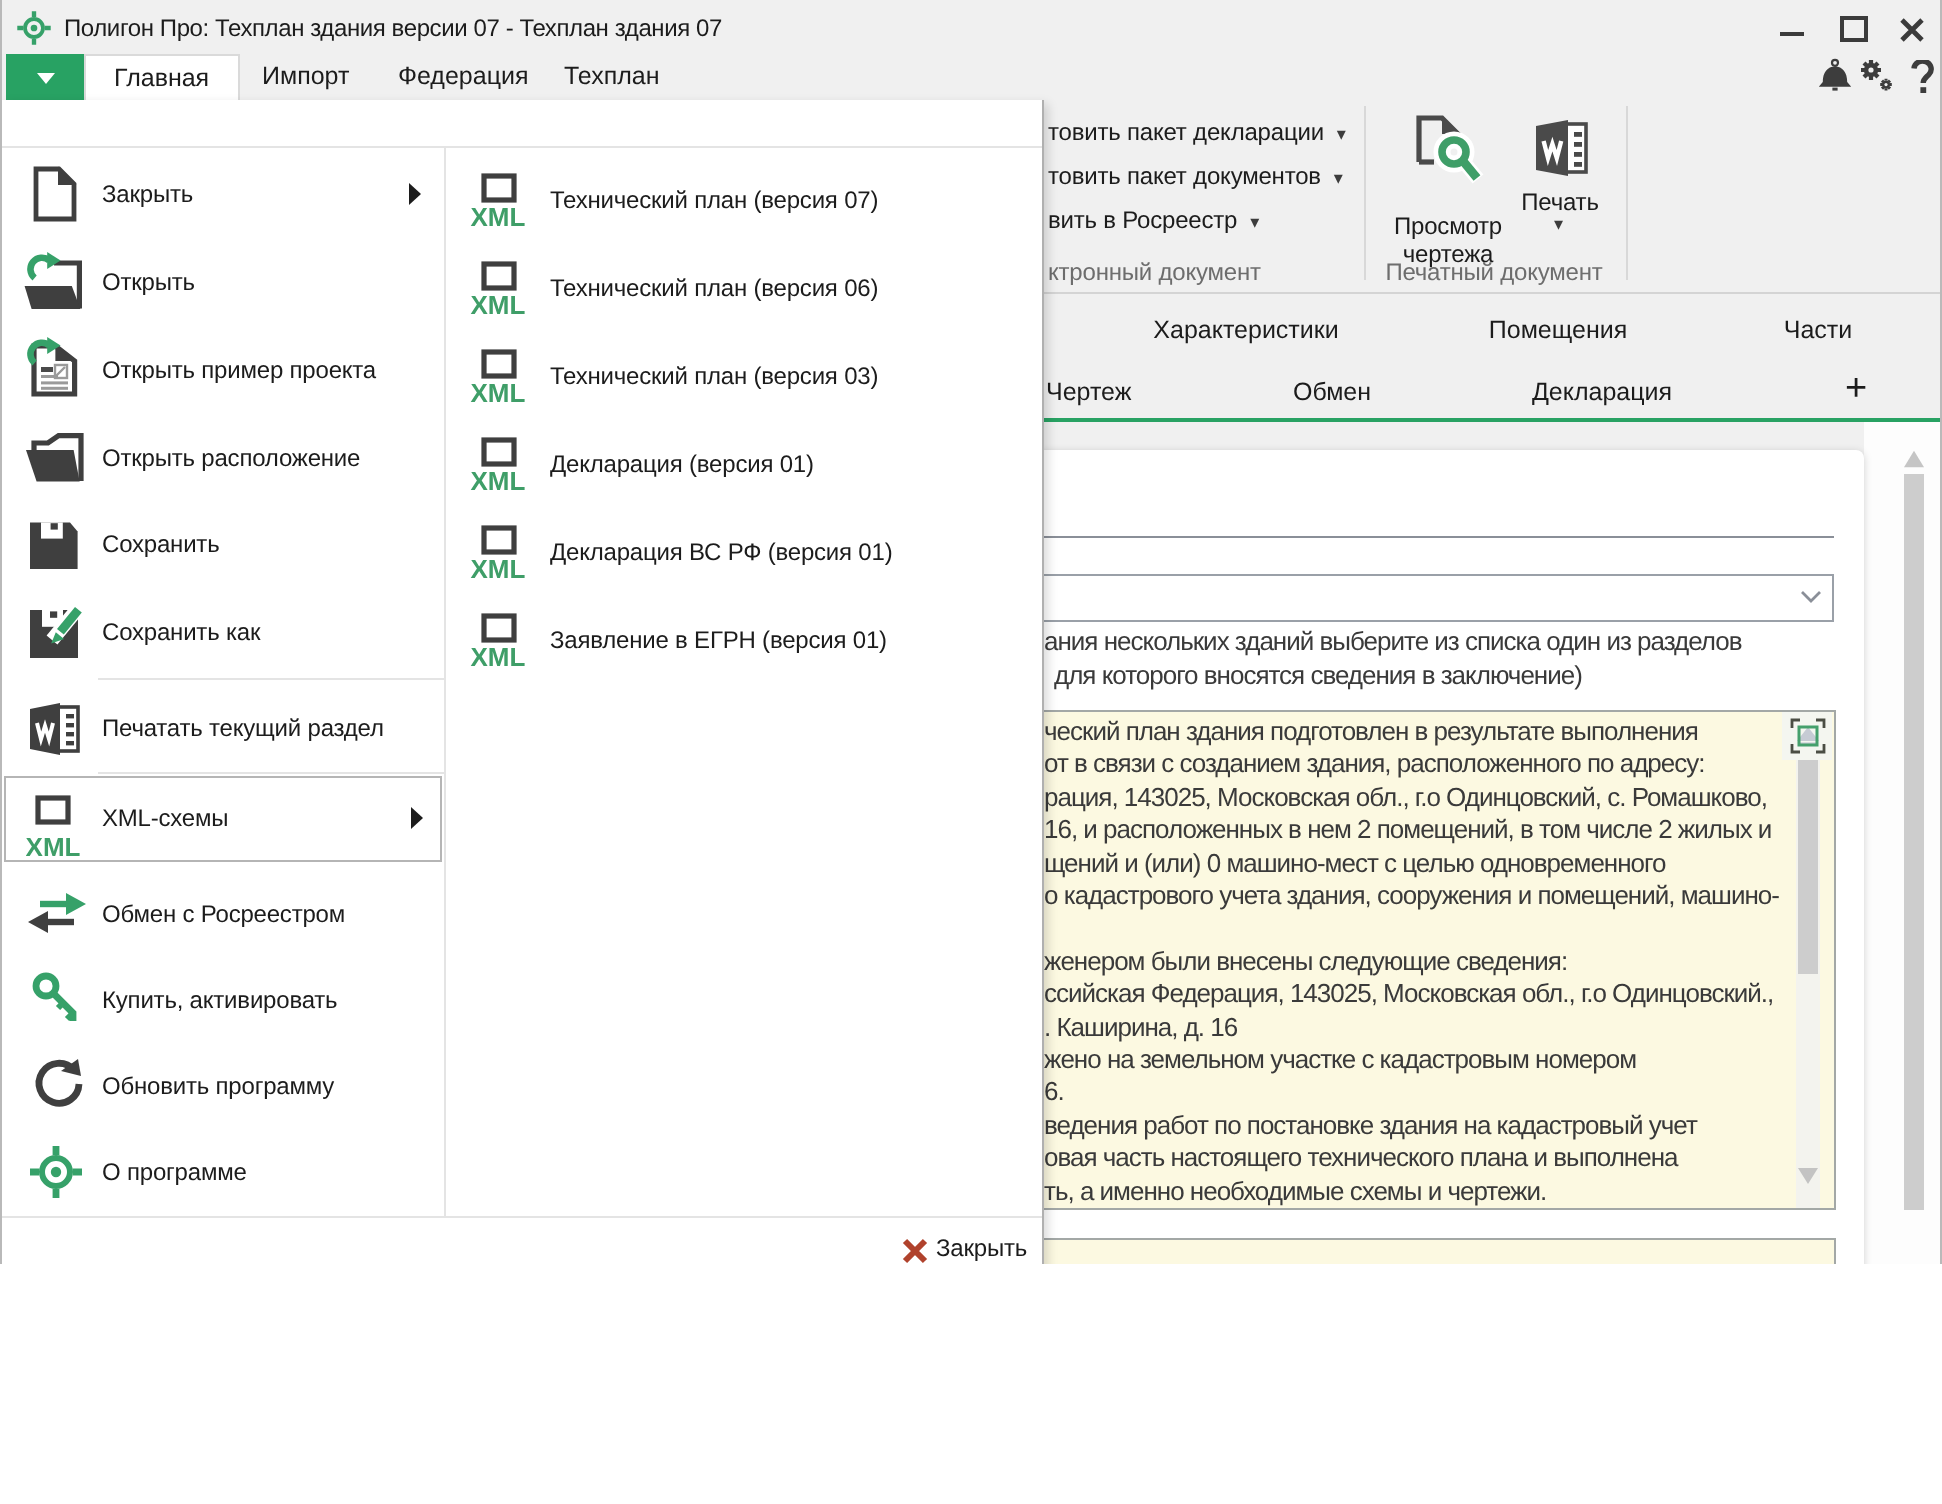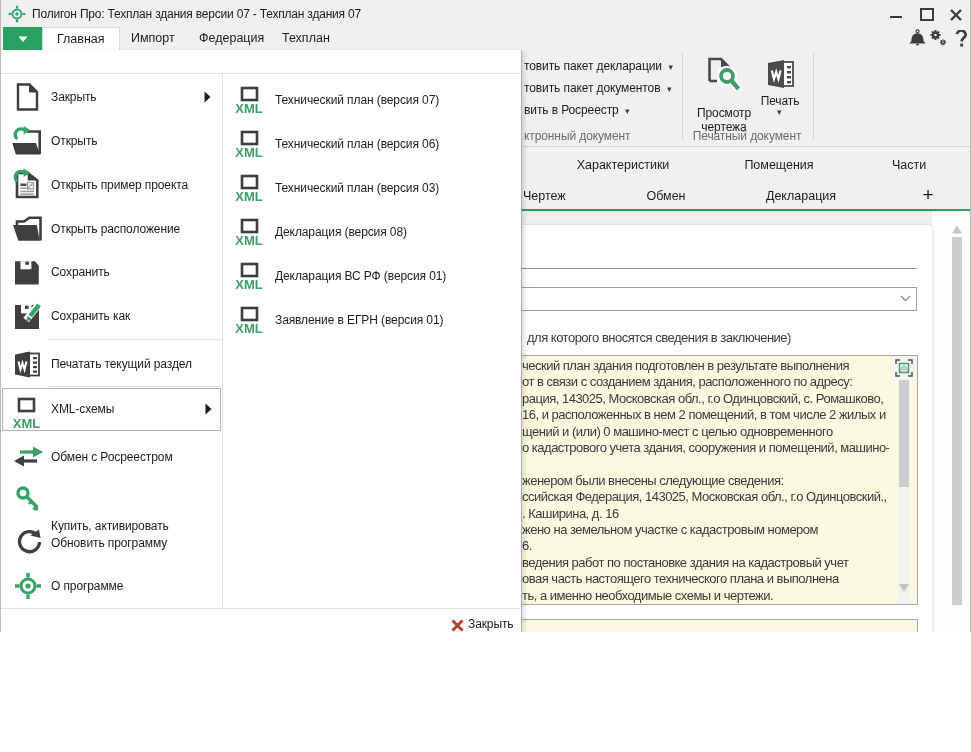--- a/index.html
+++ b/index.html
@@ -111,20 +111,21 @@
 
   <div class="abs" style="left:414px;top:641px;width:2px;height:64px;background:#e0e0e0;"></div>
 
   <div class="abs" style="left:429px;top:268px;width:487px;height:1px;background:#8a8f98;"></div>
 
   <div class="abs" style="left:429px;top:287px;width:487px;height:24px;background:#fff;border:1px solid #9aa0a8;box-sizing:border-box;"></div>
   <svg class="abs" style="left:899px;top:295px;" width="11" height="7" viewBox="0 0 11 7">
       <path d="M1 1 L5.5 5.5 L10 1" fill="none" stroke="#8a8f98" stroke-width="1.4"></path>
     </svg>
 
+  <div class="abs tb" style="left:521px;top:313px;">ания нескольких зданий выберите из списка один из разделов</div>
   <div class="abs tb" style="left:526px;top:330px;">для которого вносятся сведения в заключение)</div>
 
   <div class="abs" style="left:422px;top:355px;width:495px;height:250px;background:#fcf9e1;border:1px solid #a3a8a6;box-sizing:border-box;"></div>
   <div class="abs" id="ta1text" style="left:521px;top:358px;font-size:13px;letter-spacing:-0.5px;color:#3a3a3a;line-height:16.4px;white-space:pre;">ческий план здания подготовлен в результате выполнения
 от в связи с созданием здания, расположенного по адресу:
 рация, 143025, Московская обл., г.о Одинцовский, с. Ромашково,
 16, и расположенных в нем 2 помещений, в том числе 2 жилых и
 щений и (или) 0 машино-мест с целью одновременного
 о кадастрового учета здания, сооружения и помещений, машино-
 
@@ -265,21 +266,21 @@
       <path d="M11 9.5 L1 15 L11 20.5 Z" fill="#3f3f3f"></path>
     </svg>
     <div class="abs t12" style="left:50px;top:400px;">Обмен с Росреестром</div>
 
     <svg class="abs" style="left:14px;top:435px;" width="26" height="30" viewBox="0 0 26 30">
       <circle cx="8" cy="8" r="5" fill="none" stroke="#36a169" stroke-width="3.4"></circle>
       <path d="M11.5 11.5 L21.5 21.5 L21.5 25.5" fill="none" stroke="#36a169" stroke-width="3.4"></path>
       <path d="M16.5 16.5 L14 19" stroke="#36a169" stroke-width="3"></path>
       <path d="M21.5 21.5 L18.5 24.5" stroke="#36a169" stroke-width="3"></path>
     </svg>
-    <div class="abs t12" style="left:50px;top:443px;margin-top:26px;">Купить, активировать</div>
+    <div class="abs t12" style="left:50px;top:443px;">Купить, активировать</div>
 
     <svg class="abs" style="left:14px;top:479px;" width="27" height="28" viewBox="0 0 27 28">
       <path d="M22 6 A10 10 0 1 0 24.5 13" fill="none" stroke="#3f3f3f" stroke-width="3.4"></path>
       <path d="M15.5 6.5 L25.5 9 L24 0.5 Z" fill="#3f3f3f"></path>
     </svg>
     <div class="abs t12" style="left:50px;top:486px;">Обновить программу</div>
 
     <svg class="abs" style="left:13px;top:522px;" width="28" height="28" viewBox="0 0 28 28">
       <circle cx="14" cy="14" r="7" fill="none" stroke="#36a169" stroke-width="3"></circle>
       <circle cx="14" cy="14" r="2.6" fill="#36a169"></circle>
@@ -299,21 +300,21 @@
     <div class="abs t12" style="left:274px;top:87px;">Технический план (версия 06)</div>
     <svg class="abs" style="left:234px;top:124px;" width="28" height="34" viewBox="0 0 28 34">
         <rect x="7" y="2" width="15" height="12" fill="#fff" stroke="#3f3f3f" stroke-width="2.6"></rect>
         <text x="14" y="27" font-family="Liberation Sans" font-size="13" font-weight="bold" fill="#3f9e68" text-anchor="middle">XML</text>
       </svg>
     <div class="abs t12" style="left:274px;top:131px;">Технический план (версия 03)</div>
     <svg class="abs" style="left:234px;top:168px;" width="28" height="34" viewBox="0 0 28 34">
         <rect x="7" y="2" width="15" height="12" fill="#fff" stroke="#3f3f3f" stroke-width="2.6"></rect>
         <text x="14" y="27" font-family="Liberation Sans" font-size="13" font-weight="bold" fill="#3f9e68" text-anchor="middle">XML</text>
       </svg>
-    <div class="abs t12" style="left:274px;top:175px;">Декларация (версия 08)</div>
+    <div class="abs t12" style="left:274px;top:175px;">Декларация (версия 01)</div>
     <svg class="abs" style="left:234px;top:212px;" width="28" height="34" viewBox="0 0 28 34">
         <rect x="7" y="2" width="15" height="12" fill="#fff" stroke="#3f3f3f" stroke-width="2.6"></rect>
         <text x="14" y="27" font-family="Liberation Sans" font-size="13" font-weight="bold" fill="#3f9e68" text-anchor="middle">XML</text>
       </svg>
     <div class="abs t12" style="left:274px;top:219px;">Декларация ВС РФ (версия 01)</div>
     <svg class="abs" style="left:234px;top:256px;" width="28" height="34" viewBox="0 0 28 34">
         <rect x="7" y="2" width="15" height="12" fill="#fff" stroke="#3f3f3f" stroke-width="2.6"></rect>
         <text x="14" y="27" font-family="Liberation Sans" font-size="13" font-weight="bold" fill="#3f9e68" text-anchor="middle">XML</text>
       </svg>
     <div class="abs t12" style="left:274px;top:263px;">Заявление в ЕГРН (версия 01)</div>

